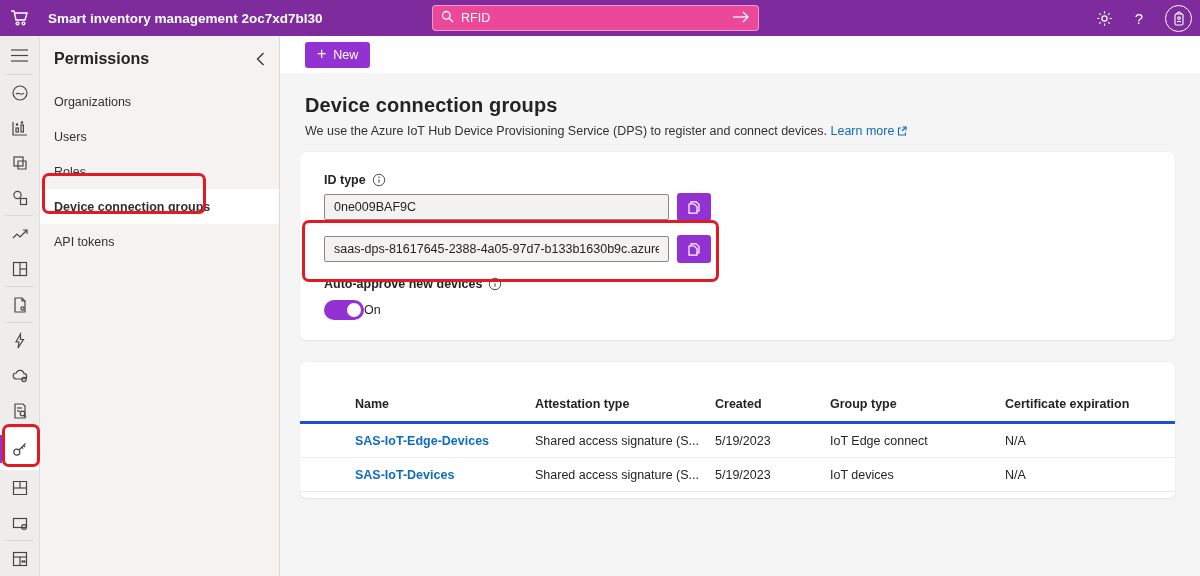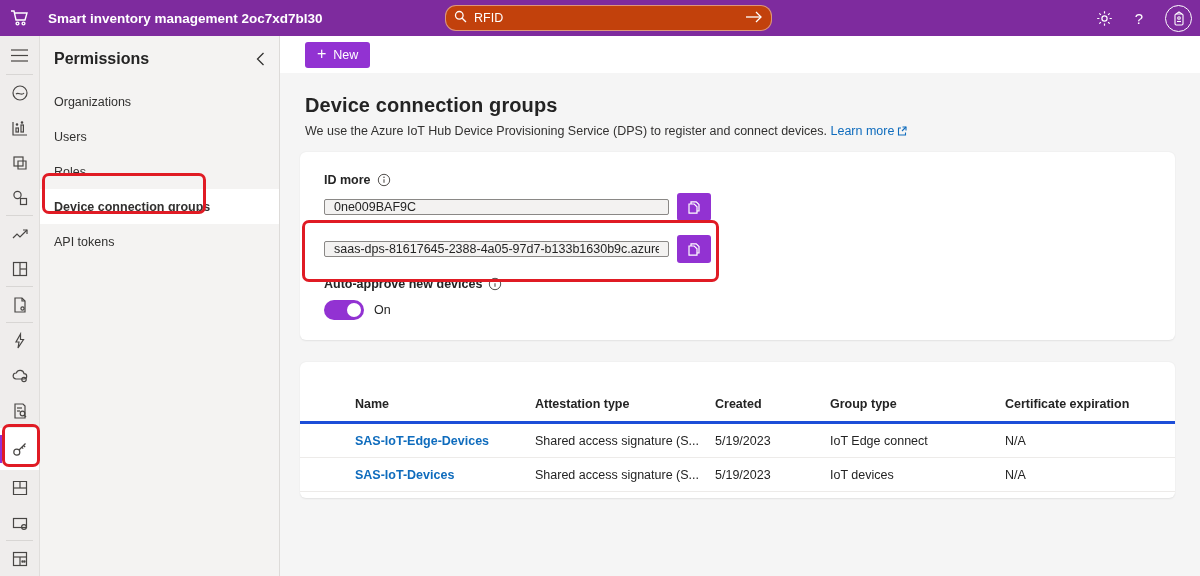--- a/index.html
+++ b/index.html
@@ -11,22 +11,22 @@
 
   
   .header {
     position:absolute; top:0; left:0; width:1200px; height:36px;
     background:#7e2b9e; display:flex; align-items:center; z-index:5;
   }
   .header .cart { width:40px; display:flex; justify-content:center; }
   .header .app-title { color:#fff; font-size:13.5px; font-weight:bold; margin-left:8px; }
   .searchbox {
     position:absolute; left:432px; top:5px; width:327px; height:26px;
-    background:#c2410c; border:1px solid rgba(255,255,255,.45);
-    display:flex; align-items:center; padding:0 8px; border-radius:11px;margin-left:13px;
+    background:#ec4899; border:1px solid rgba(255,255,255,.45);
+    display:flex; align-items:center; padding:0 8px; border-radius:4px;
   }
   .searchbox input {
     flex:1; background:transparent; border:none; outline:none;
     color:#fff; font-size:12.5px; margin-left:7px; font-family:inherit;
   }
   .header-right {
     position:absolute; right:8px; top:0; height:36px;
     display:flex; align-items:center; gap:22px;
   }
   .hicon { color:#fff; display:flex; align-items:center; cursor:pointer; }
@@ -97,31 +97,31 @@
     background:#fff; border-radius:6px; width:875px; margin-left:-5px;
     box-shadow:0 .6px 1.8px rgba(0,0,0,.08);
   }
   .card1 { margin-top:13px; padding:21px 24px 15px 24px; }
   .field-label {
     font-size:12.5px; font-weight:bold; color:#242424;
     display:flex; align-items:center; gap:6px;
   }
   .field-row { display:flex; align-items:center; gap:8px; margin-top:6px; }
   .text-field {
-    width:345px; height:16px; background:#f3f2f1; border:1px solid #8a8886;
+    width:345px; height:26px; background:#f3f2f1; border:1px solid #8a8886;
     border-radius:2px; font-size:12.5px; color:#242424; padding:0 9px;
     font-family:inherit;
   }
   .copy-btn {
     width:34px; height:28px; background:#9232d2; border:none; border-radius:3px;
     display:flex; align-items:center; justify-content:center; cursor:pointer;
   }
   .fgroup { margin-top:14px; }
   .fgroup:first-child { margin-top:0; }
-  .toggle-row { display:flex; align-items:center; gap:10px; margin-top:9px; padding-bottom:5px; }
+  .toggle-row { display:flex; align-items:center; margin-top:9px; padding-bottom:5px; }
   .toggle {
     width:40px; height:20px; border-radius:10px; background:#9232d2;
     position:relative; cursor:pointer;
   }
   .toggle .knob {
     position:absolute; right:3px; top:3px; width:14px; height:14px;
     border-radius:50%; background:#fff;
   }
   .toggle-state { font-size:12.5px; color:#242424; }
 
@@ -347,21 +347,21 @@
         <a class="link"><span>Learn more</span><span class="ext-ico"><svg width="10" height="10" viewBox="0 0 10 10" fill="none" stroke="#0f6cbd" stroke-width="1.1">
                 <path d="M4 2H1.5v7h7V6.5"></path>
                 <path d="M5.5 1h3.5v3.5"></path>
                 <line x1="9" y1="1" x2="5" y2="5"></line>
               </svg></span></a>
       </div>
 
       <div class="card card1">
         <div class="fgroup">
           <div class="field-label">
-            <span>ID more</span>
+            <span>ID type</span>
             <span class="info-ico">
               <svg width="14" height="14" viewBox="0 0 14 14">
                   <circle cx="7" cy="7" r="5.7" fill="none" stroke="#53504e" stroke-width="1"></circle>
                   <line x1="7" y1="6.3" x2="7" y2="9.8" stroke="#53504e" stroke-width="1.1"></line>
                   <circle cx="7" cy="4.2" r=".8" fill="#53504e"></circle>
                 </svg>
             </span>
           </div>
           <div class="field-row">
             <input class="text-field" readonly="" value="0ne009BAF9C" style="">

